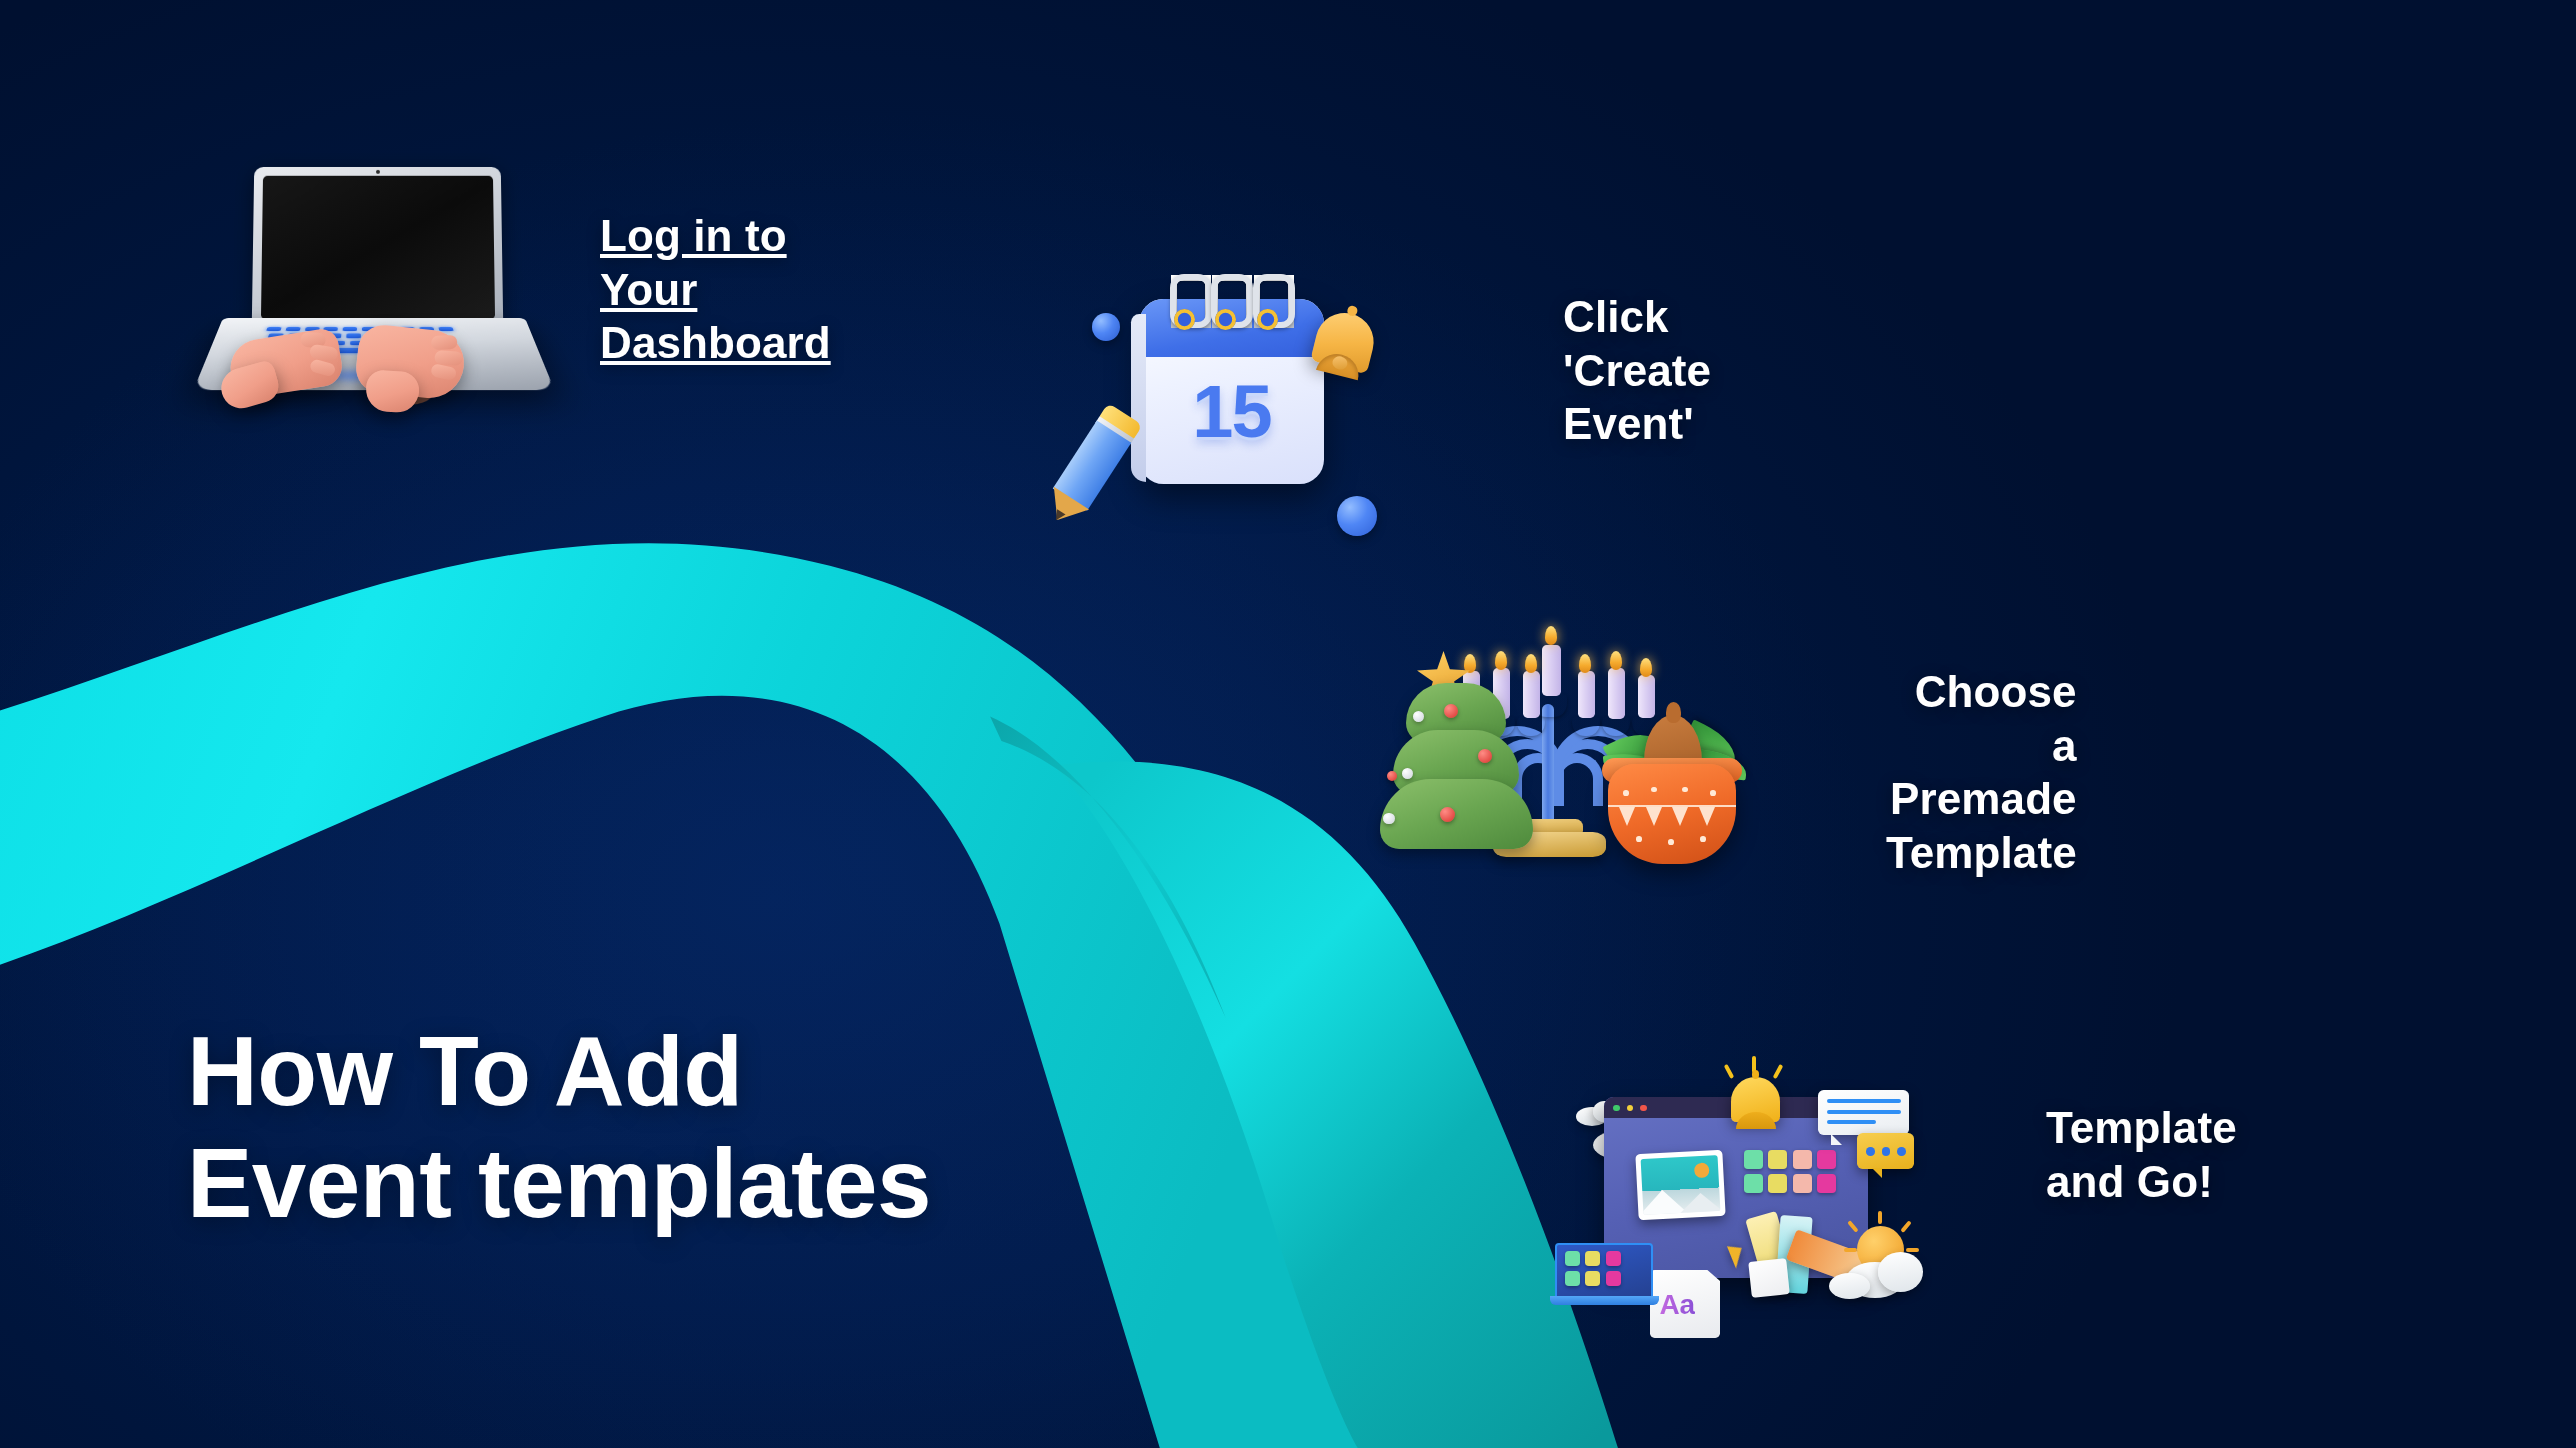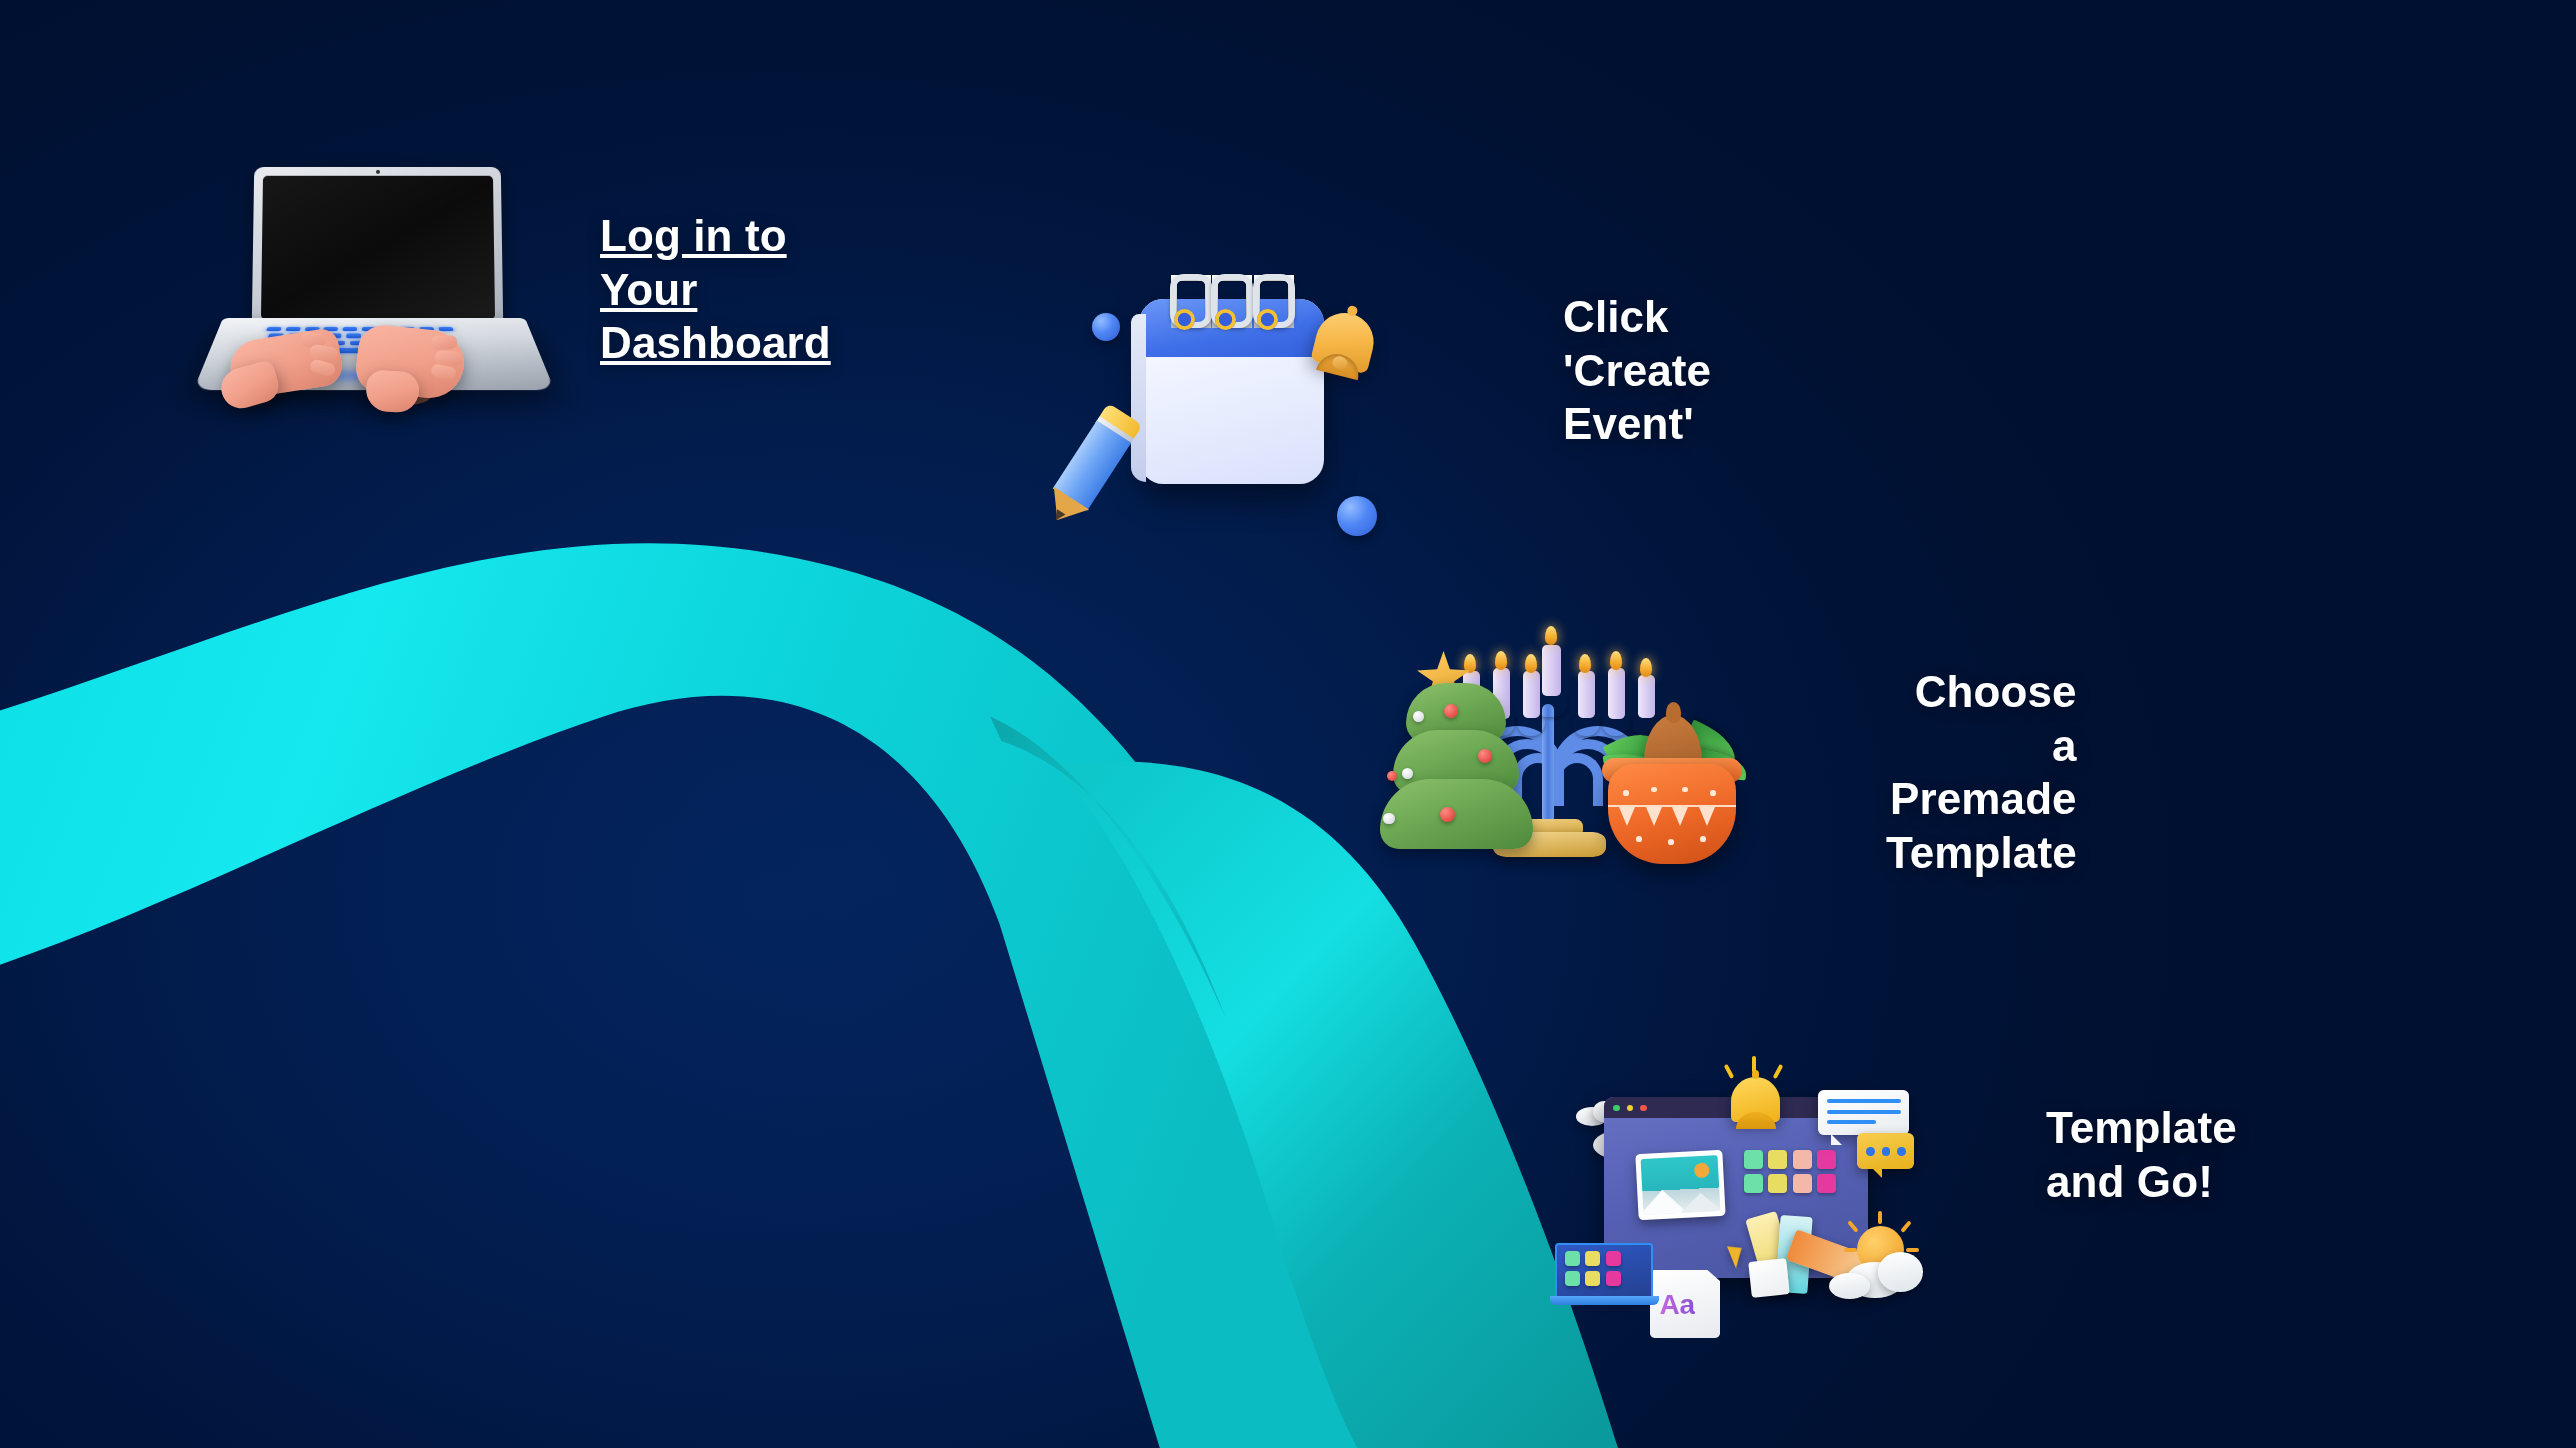--- a/index.html
+++ b/index.html
@@ -312,20 +312,22 @@
       </defs>
 
       <path d="M -20,760 C 300,660 560,520 880,600 C 1070,648 1180,760 1270,900 L 1460,1536 L 1230,1536 L 1060,980 C 980,760 820,700 640,760 C 430,830 190,960 -20,1030 Z" fill="url(#gTop)"></path>
 
       <path d="M 1118,812 C 1200,900 1290,1090 1360,1330 C 1400,1452 1425,1510 1440,1536 L 1716,1536 C 1680,1420 1600,1180 1500,1000 C 1420,856 1300,790 1118,812 Z" fill="url(#gTail)"></path>
 
       <path d="M 1050,760 C 1140,800 1230,920 1300,1080 C 1240,920 1160,820 1062,786 Z" fill="url(#gTwist)" opacity="0.85"></path>
     </svg>
   </div>
 
+  <div class="title">How To Add
+Event templates</div>
 
   <div class="step" style="left:217px; top:160px;">
     <div class="art laptop">
       <div class="lt-lid">
           <div class="lt-screen"></div>
           <div class="lt-cam"></div>
         </div>
       <div class="lt-base"></div>
       <div class="lt-keys">
         <i style="left:1.9px;  top:1.9px;"></i>
@@ -377,20 +379,21 @@
 Dashboard</div>
   </div>
 
   <div class="step" style="left:1084px; top:273px;">
     <div class="art cal">
       <div class="dot-sphere" style="left:7.5px; top:40px; width:28px; height:28px;"></div>
       <div class="dot-sphere" style="left:253px; top:223px; width:40px; height:40px;"></div>
       <div class="cal-body">
         <div class="cal-head"></div>
         <div class="cal-side"></div>
+        <div class="cal-num">15</div>
       </div>
       <div class="ring" style="left:87px; top:1.9px;">
           <div class="ring-hole" style="left:-2.8px; top:28px;"></div>
         </div>
       <div class="ring" style="left:128px; top:1.9px;">
           <div class="ring-hole" style="left:-2.8px; top:28px;"></div>
         </div>
       <div class="ring" style="left:170px; top:1.9px;">
           <div class="ring-hole" style="left:-2.8px; top:28px;"></div>
         </div>

